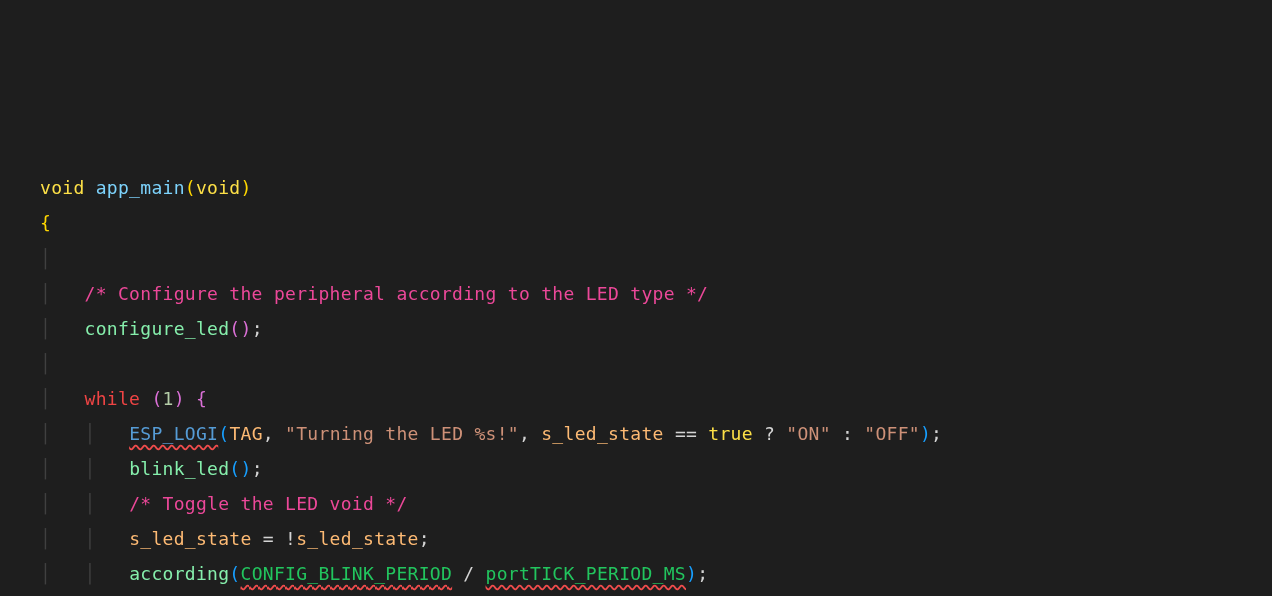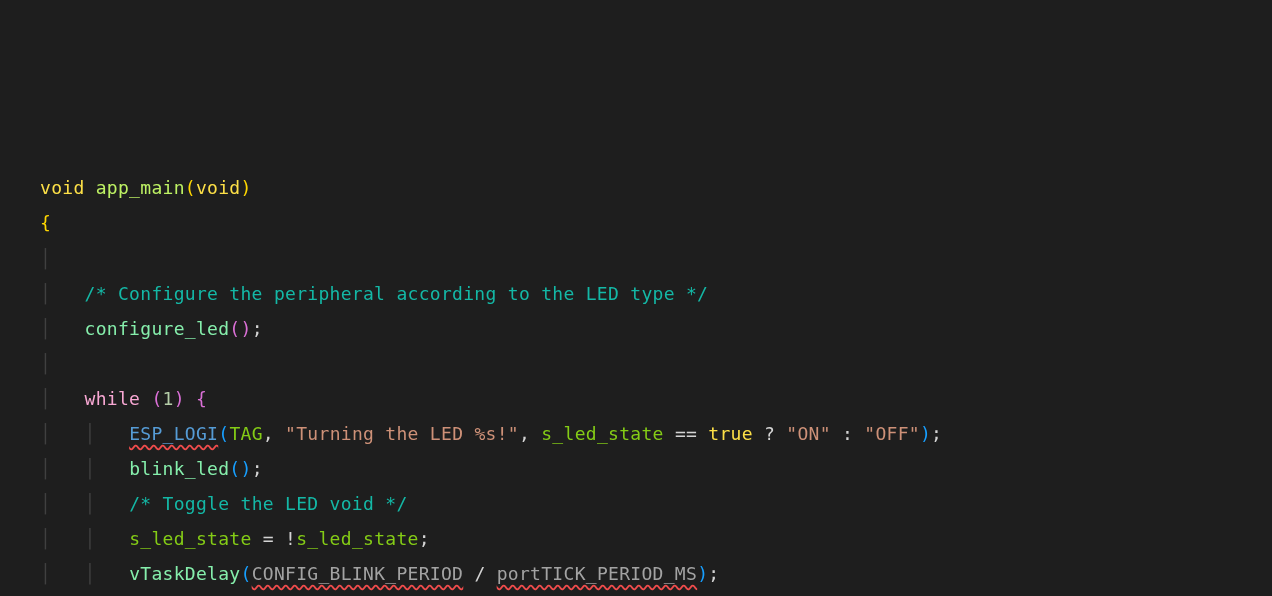--- a/index.html
+++ b/index.html
@@ -10,30 +10,30 @@
     line-height: 1.95;
     color: #d4d4d4;
     padding: 30px 40px;
     white-space: pre;
     overflow: hidden;
     width: 1272px;
     height: 596px;
     letter-spacing: 0.3px;
   }
   .kw-type   { color: #fde047; }      
-  .kw-ctrl   { color: #f9a8d4; text-align: center; }      
+  .kw-ctrl   { color: #ef4444; text-align: center; }      
   .fn        { color: #86efac; }      
-  .fn-def    { color: #bef264; }
+  .fn-def    { color: #7dd3fc; }
   .paren     { color: #ffd700; }      
   .paren2    { color: #da70d6; }      
   .paren3    { color: #179fff; }      
-  .comment   { color: #14b8a6; }
+  .comment   { color: #ec4899; }
   .string    { color: #ce9178; }
-  .var       { color: #84cc16; }
-  .const     { color: #a3a3a3; font-style: normal; }
+  .var       { color: #fdba74; }
+  .const     { color: #22c55e; font-style: normal; }
   .num       { color: #b5cea8; }
   .op        { color: #d4d4d4; }
   .macro     { color: #569cd6; }
   .guide     { color: #404040; }
   .err {
     text-decoration-line: underline;
     text-decoration-style: wavy;
     text-decoration-color: #f14c4c;
     text-underline-offset: 4px;
   }
@@ -47,18 +47,18 @@
 <span class="paren">{</span>
 <span class="guide">│</span>
 <span class="guide">│</span>   <span class="comment">/* Configure the peripheral according to the LED type */</span>
 <span class="guide">│</span>   <span class="fn">configure_led</span><span class="paren2">(</span><span class="paren2">)</span><span>;</span>
 <span class="guide">│</span>
 <span class="guide">│</span>   <span class="kw-ctrl">while</span> <span class="paren2">(</span><span class="num">1</span><span class="paren2">)</span> <span class="paren2">{</span>
 <span class="guide">│</span>   <span class="guide">│</span>   <span class="macro err">ESP_LOGI</span><span class="paren3">(</span><span class="var">TAG</span>, <span class="string">"Turning the LED %s!"</span>, <span class="var">s_led_state</span> <span class="op">==</span> <span class="kw-type">true</span> <span class="op">?</span> <span class="string">"ON"</span> <span class="op">:</span> <span class="string">"OFF"</span><span class="paren3">)</span><span>;</span>
 <span class="guide">│</span>   <span class="guide">│</span>   <span class="fn">blink_led</span><span class="paren3">(</span><span class="paren3">)</span><span>;</span>
 <span class="guide">│</span>   <span class="guide">│</span>   <span class="comment">/* Toggle the LED void */</span>
 <span class="guide">│</span>   <span class="guide">│</span>   <span class="var">s_led_state</span> <span class="op">=</span> <span class="op">!</span><span class="var">s_led_state</span><span>;</span>
-<span class="guide">│</span>   <span class="guide">│</span>   <span class="fn">vTaskDelay</span><span class="paren3">(</span><span class="const err">CONFIG_BLINK_PERIOD</span> <span class="op">/</span> <span class="const err">portTICK_PERIOD_MS</span><span class="paren3">)</span><span>;</span>
+<span class="guide">│</span>   <span class="guide">│</span>   <span class="fn">according</span><span class="paren3">(</span><span class="const err">CONFIG_BLINK_PERIOD</span> <span class="op">/</span> <span class="const err">portTICK_PERIOD_MS</span><span class="paren3">)</span><span>;</span>
    
 </div>
 
 
 
 
 </body></html>

